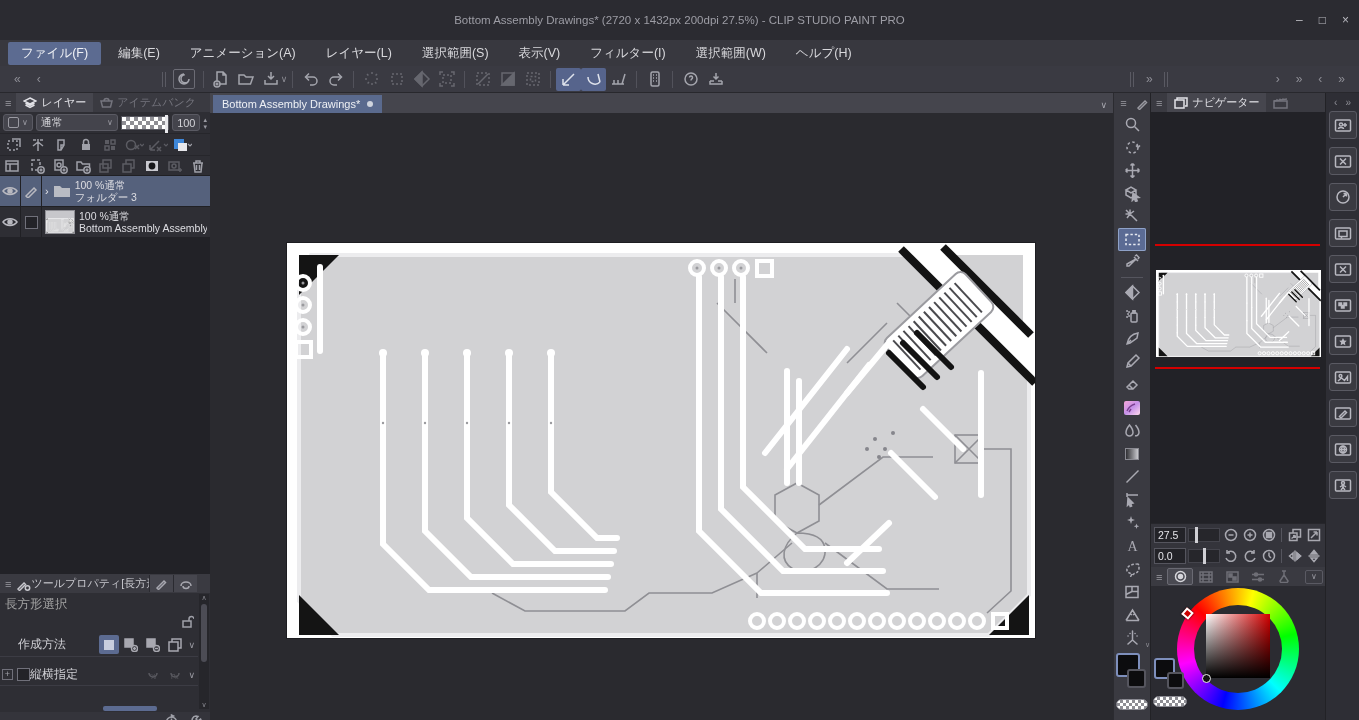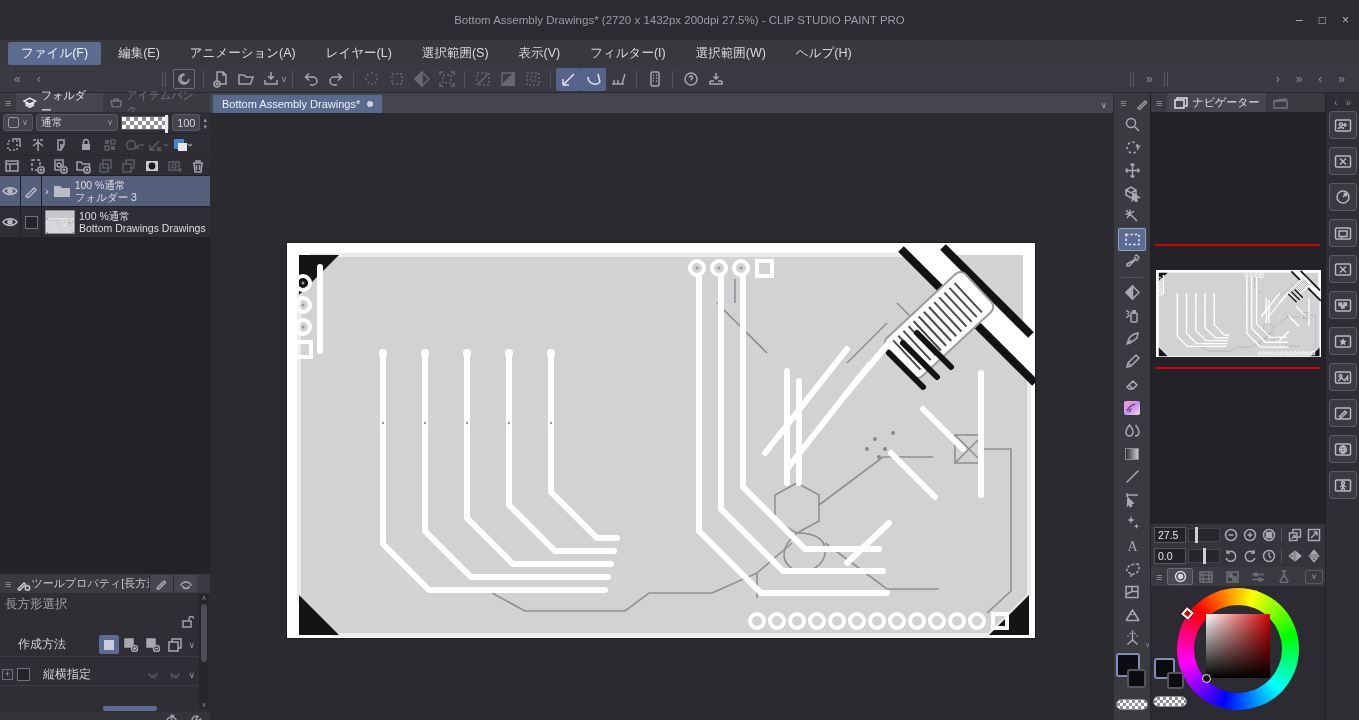--- a/index.html
+++ b/index.html
@@ -445,21 +445,21 @@
 
 <div class="main">
 
   <div class="left-panel">
     <div class="p-head">
       <span class="burger">≡</span>
       <span class="p-tab on">
         <svg class="ic" width="14" height="12" viewBox="0 0 14 12">
             <path d="M7,1 L13,4 L7,7 L1,4 z M2.5,6 L7,8.5 L11.5,6 M2.5,8 L7,10.5 L11.5,8"></path>
           </svg>
-        <span>フォルダー</span>
+        <span>レイヤー</span>
       </span>
       <span class="p-tab off">
         <svg class="ic" width="13" height="11" viewBox="0 0 13 11">
             <path d="M4,4 a2.5,2.5 0 0 1 5,0 M1,4 h11 l-1.5,6 h-8 z"></path>
           </svg>
         <span>アイテムバンク</span>
       </span>
     </div>
     <div class="lp-blend">
       <span class="sel" style="width:30px">
@@ -628,21 +628,21 @@
           <span class="chk"></span>
         </span>
       <span class="lr-body">
         <span class="lr-thumb">
             <svg width="28" height="22" viewBox="0 0 748 592">
               <use href="#pcb" y="98"></use>
             </svg>
           </span>
         <span class="lr-text">
           <span>100 %通常</span><br>
-          <span>Bottom Drawings Drawings</span>
+          <span>Bottom Assembly Assembly</span>
         </span>
       </span>
     </div>
     <div class="lp-spacer"></div>
 
     <div class="tool-prop">
       <div class="tp-head">
         <span class="burger">≡</span>
         <svg class="ic" width="15" height="14" viewBox="0 0 15 14">
             <path d="M2,12 L8,6 l1.5,1.5 -6,6 z M8,6 l1.5,1.5"></path>
@@ -694,21 +694,21 @@
               <svg class="ic" width="14" height="14" viewBox="0 0 14 14">
                 <rect x="4" y="1" width="9" height="9"></rect>
                 <rect x="1" y="4" width="9" height="9" fill="#2e2e34"></rect>
               </svg>
             </span>
           <span class="tp-dd">∨</span>
         </div>
         <div class="tp-row" style="top:71px;height:22px;border-bottom:1px solid #3c3c44">
           <span style="width:11px;height:11px;border:1px solid #70707a;margin-left:2px;font-size:9px;line-height:9px;text-align:center;color:#9fa0a8">+</span>
           <span class="chk" style="margin-left:4px"></span>
-          <span style="margin-left:13px">縦横指定</span>
+          <span style="margin-left:0">縦横指定</span>
           <span style="flex:1"></span>
           <span class="tp-btn" style="opacity:.35">
               <svg class="ic" width="14" height="14" viewBox="0 0 14 14">
                 <path d="M3,3 a4,4 0 1 0 8,0" transform="translate(0,2)"></path>
                 <text x="4" y="11" font-size="7" fill="currentColor" stroke="none">%</text>
               </svg>
             </span>
           <span class="tp-btn" style="opacity:.35">
               <svg class="ic" width="14" height="14" viewBox="0 0 14 14">
                 <path d="M3,3 a4,4 0 1 0 8,0" transform="translate(0,2)"></path>

